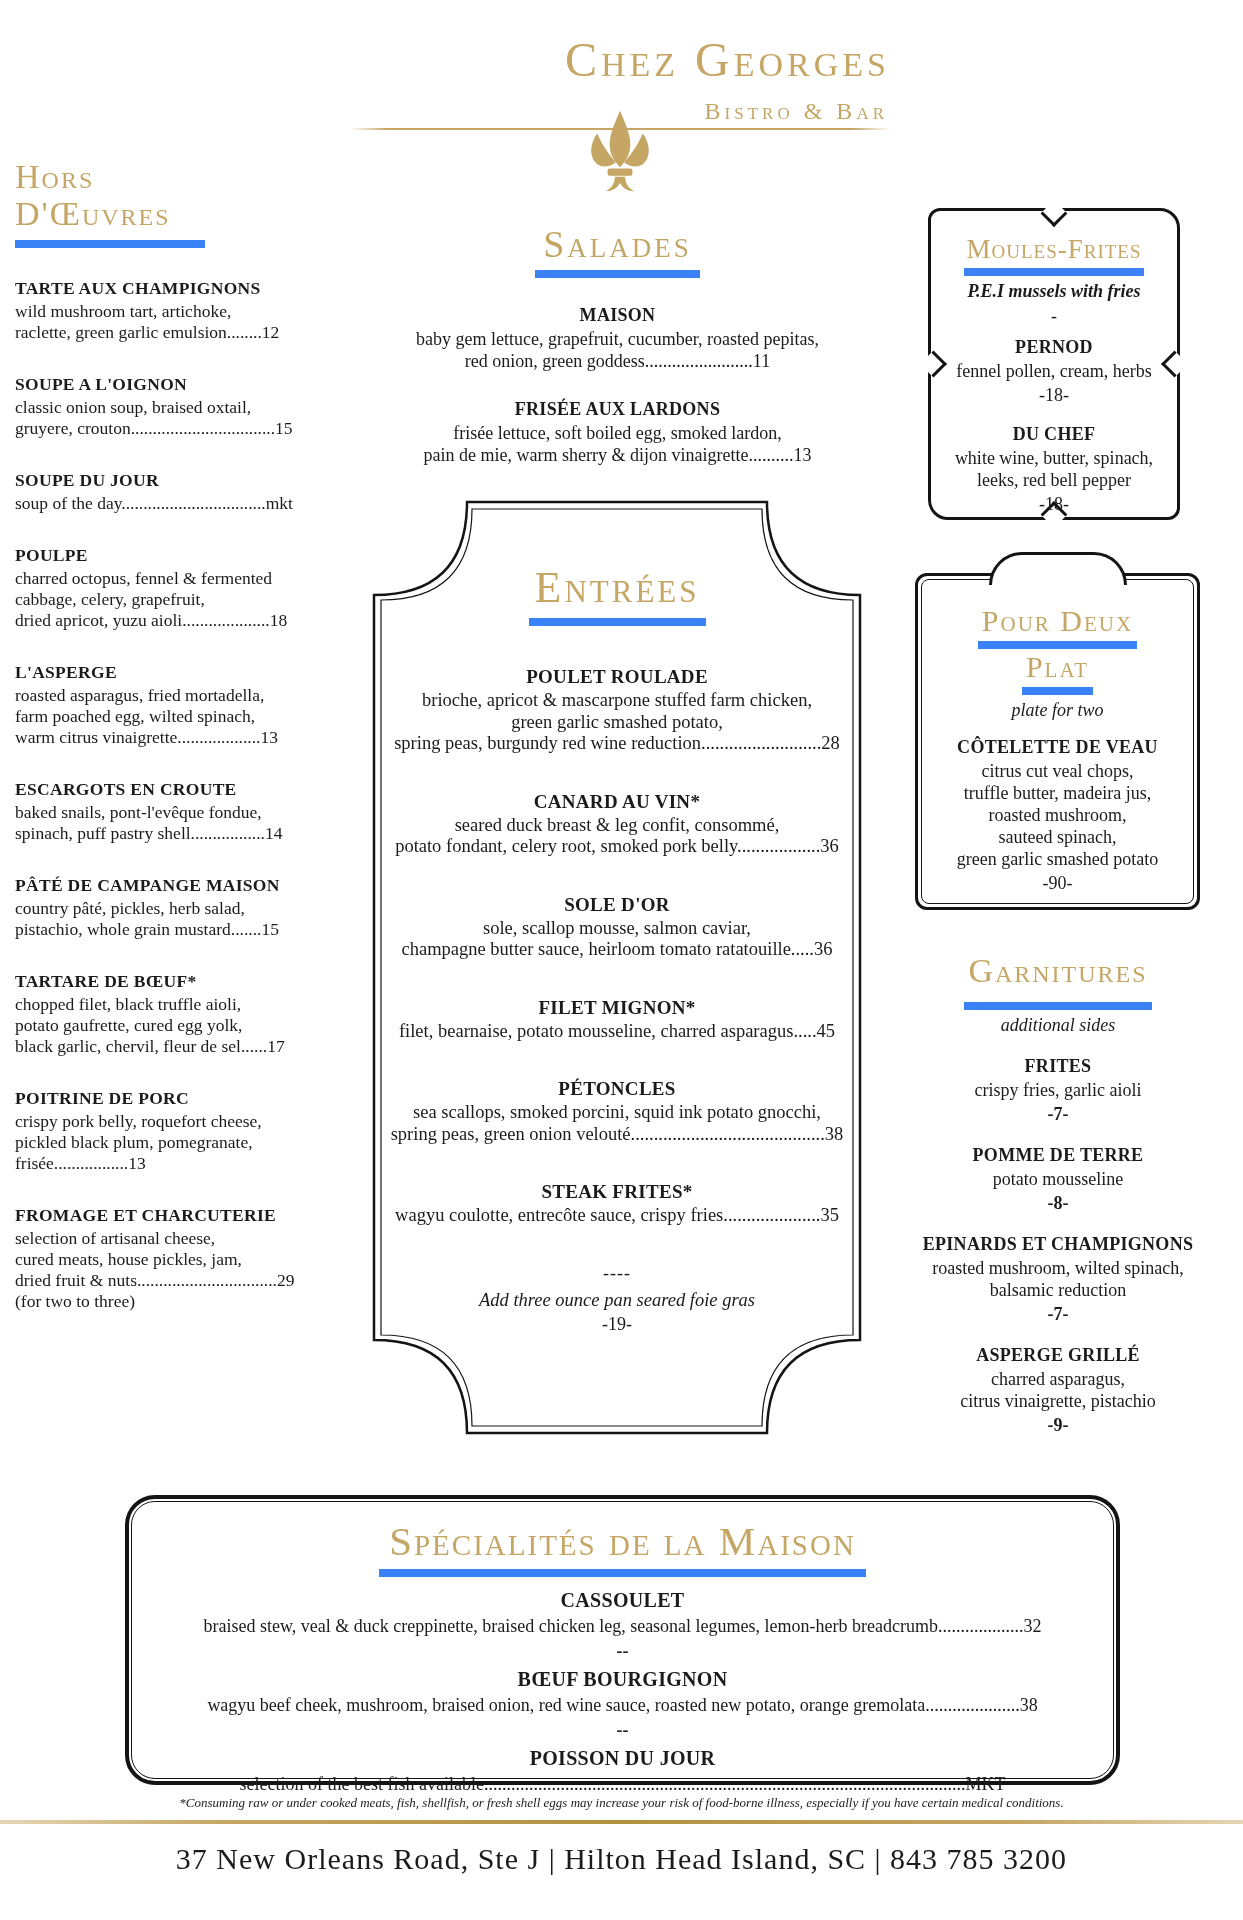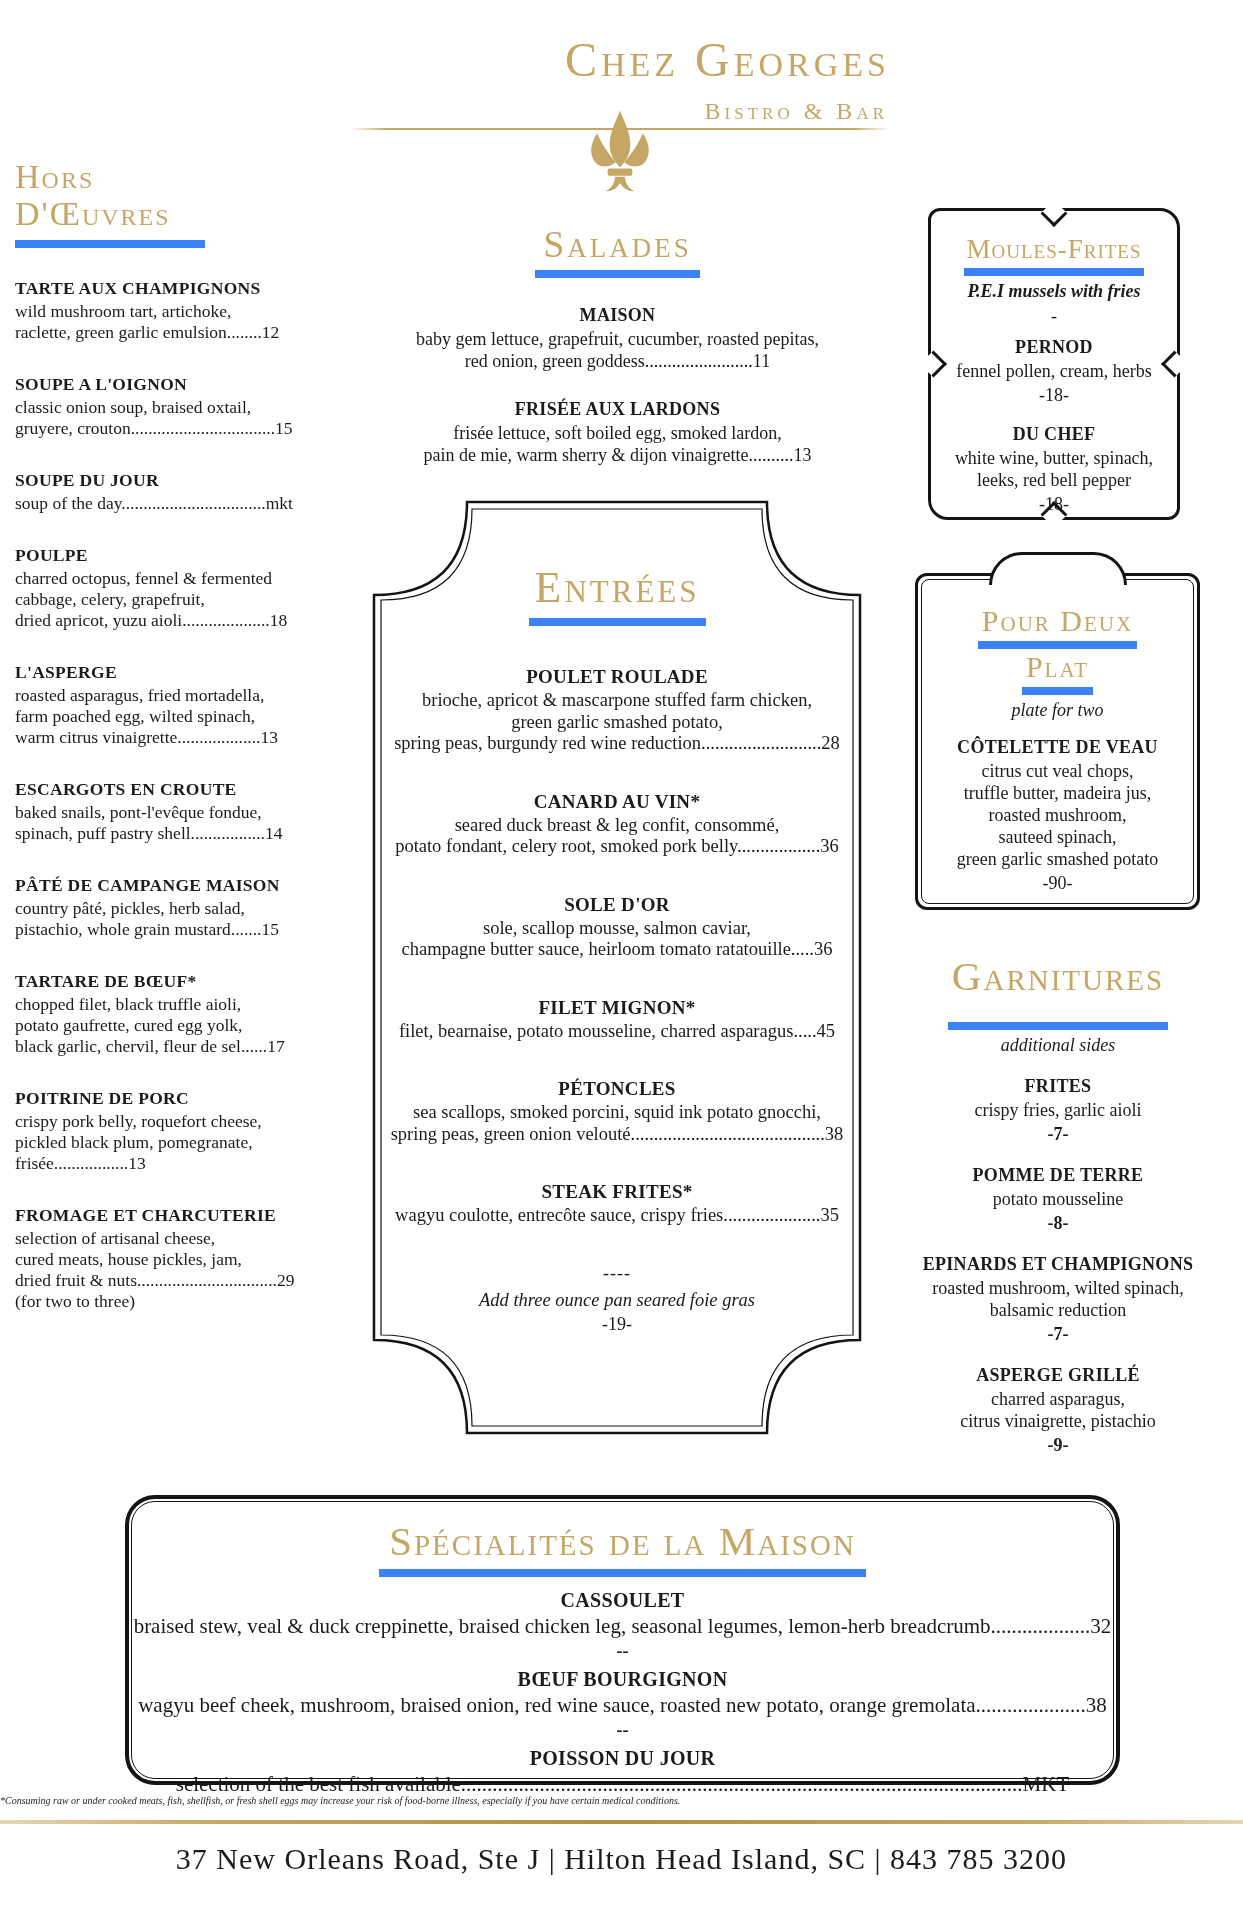--- a/index.html
+++ b/index.html
@@ -61,36 +61,36 @@
   .moules .item-name,.plat .item-name{font-size:18px;}
   .moules .item-desc,.plat .item-desc{font-size:18px;line-height:22px;}
   .plat{position:absolute;left:915px;top:573px;width:285px;height:337px;text-align:center;}
   .plat-outer{position:absolute;inset:0;border:3px solid #141414;border-radius:12px;}
   .plat-arch{position:absolute;top:-21px;left:50%;transform:translateX(-50%);width:132px;height:30px;background:#fff;border:3px solid #141414;border-bottom:none;border-radius:66px 66px 0 0;}
   .plat-innerline{position:absolute;inset:6px;border:1.5px solid #141414;border-radius:8px;}
   .plat-inner{position:relative;padding-top:30px;}
   .plat-title-line{display:inline-block;font-size:30px;letter-spacing:2px;line-height:1.2;padding:0 4px 2px 4px;}
   .plat .item{margin-top:16px;}
   .garn{position:absolute;left:900px;top:952px;width:316px;text-align:center;}
-  .garn-title{display:inline-block;font-size:41px;letter-spacing:2px;padding:0 4px 22px 4px;}
+  .garn-title{display:inline-block;font-size:34px;letter-spacing:2px;padding:0 4px 12px 4px;}
   .garn .items{margin-top:10px;}
   .garn .item{margin-top:19px;}
   .garn .item-name,.garn .item-desc{font-size:18px;line-height:22px;}
   
   .spec{position:absolute;left:125px;top:1495px;width:995px;height:290px;text-align:center;}
   .spec-outer{position:absolute;inset:0;border:4px solid #141414;border-radius:30px;}
   .spec-innerline{position:absolute;inset:6px;border:1.5px solid #141414;border-radius:24px;}
   .spec-inner{position:relative;padding-top:22px;}
   .spec-title{display:inline-block;font-size:41px;letter-spacing:2px;padding:0 10px 4px 10px;}
   .spec .items{margin-top:12px;}
   .spec .item-name{font-size:20px;margin-top:8px;}
-  .spec .item-desc{font-size:21px;line-height:24px;}
+  .spec .item-desc{font-size:18px;line-height:24px;}
   .spec-sep{font-weight:700;font-size:18px;line-height:18px;margin-top:4px;}
   
-  .disclaimer{position:absolute;left:0;top:1795px;width:100%;font-size:10px;font-style:italic;font-family:Liberation Serif, serif;}
+  .disclaimer{position:absolute;left:0;top:1795px;width:100%;text-align:center;font-size:13px;font-style:italic;font-family:Liberation Serif, serif;}
   .gold-divider{position:absolute;left:0;top:1820px;width:100%;height:4px;
     background:linear-gradient(90deg,#e4d6b4,#c5a664 18%,#b2913f 50%,#c5a664 82%,#e4d6b4);}
   .footer-address{position:absolute;left:0;top:1842px;width:100%;text-align:center;font-size:30px;letter-spacing:1px;}
 </style>
 </head>
 <body>
 
 <div class="page">
 
   <div class="header">

